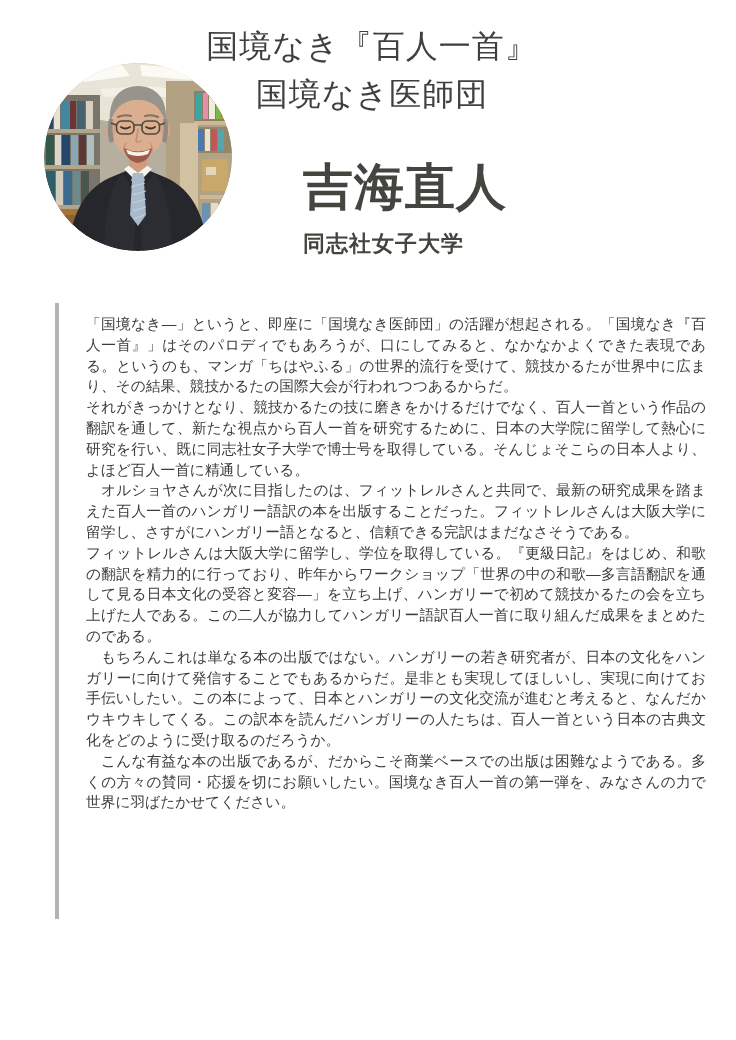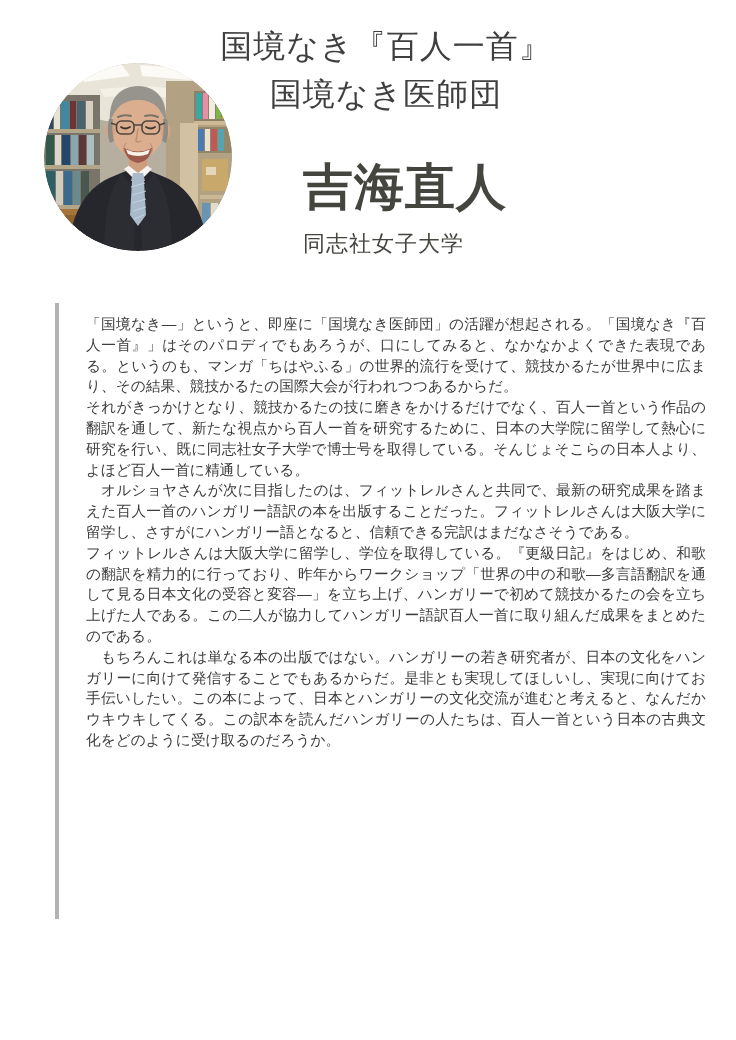--- a/index.html
+++ b/index.html
@@ -20,36 +20,36 @@
     margin:0 auto;
     background:var(--color-background,#fff);
     overflow:hidden;
   }
   
   .avatar{
     position:absolute;left:44px;top:63px;
     width:188px;height:188px;border-radius:50%;overflow:hidden;
   }
   .title-block{
-    position:absolute;left:218px;top:22px;width:336px;
+    position:absolute;left:204px;top:22px;width:336px;
     text-align:center;
     color:var(--color-title,#3f3f3f);
     font-size:32px;line-height:48px;letter-spacing:1px;
     font-weight:400;
   }
   .name-block{
     position:absolute;left:303px;top:133px;
     color:var(--color-name,#45453f);
   }
   .endorser-name{
     font-size:50px;line-height:58px;font-weight:700;letter-spacing:1px;margin-top:25px;
   }
   .endorser-affiliation{
     margin-top:14px;
-    font-size:22px;line-height:28px;font-weight:400;letter-spacing:1px;
+    font-size:22px;line-height:28px;font-weight:700;letter-spacing:1px;
   }
   
   .vertical-rule{
     position:absolute;left:55px;top:303px;
     width:4px;height:616px;
     background:var(--color-divider,#b3b3b3);
   }
   .body-text{
     position:absolute;left:86px;top:314px;width:620px;
     color:var(--color-text,#3c3c3c);
@@ -199,15 +199,16 @@
   </div>
 
   <div class="vertical-rule"></div>
 
   <div class="body-text">
     <p>「国境なき―」というと、即座に「国境なき医師団」の活躍が想起される。「国境なき『百人一首』」はそのパロディでもあろうが、口にしてみると、なかなかよくできた表現である。というのも、マンガ「ちはやふる」の世界的流行を受けて、競技かるたが世界中に広まり、その結果、競技かるたの国際大会が行われつつあるからだ。</p>
     <p>それがきっかけとなり、競技かるたの技に磨きをかけるだけでなく、百人一首という作品の翻訳を通して、新たな視点から百人一首を研究するために、日本の大学院に留学して熱心に研究を行い、既に同志社女子大学で博士号を取得している。そんじょそこらの日本人より、よほど百人一首に精通している。</p>
     <p>　オルショヤさんが次に目指したのは、フィットレルさんと共同で、最新の研究成果を踏まえた百人一首のハンガリー語訳の本を出版することだった。フィットレルさんは大阪大学に留学し、さすがにハンガリー語となると、信頼できる完訳はまだなさそうである。</p>
     <p>フィットレルさんは大阪大学に留学し、学位を取得している。『更級日記』をはじめ、和歌の翻訳を精力的に行っており、昨年からワークショップ「世界の中の和歌―多言語翻訳を通して見る日本文化の受容と変容―」を立ち上げ、ハンガリーで初めて競技かるたの会を立ち上げた人である。この二人が協力してハンガリー語訳百人一首に取り組んだ成果をまとめたのである。</p>
     <p>　もちろんこれは単なる本の出版ではない。ハンガリーの若き研究者が、日本の文化をハンガリーに向けて発信することでもあるからだ。是非とも実現してほしいし、実現に向けてお手伝いしたい。この本によって、日本とハンガリーの文化交流が進むと考えると、なんだかウキウキしてくる。この訳本を読んだハンガリーの人たちは、百人一首という日本の古典文化をどのように受け取るのだろうか。</p>
+    <p>　こんな有益な本の出版であるが、だからこそ商業ベースでの出版は困難なようである。多くの方々の賛同・応援を切にお願いしたい。国境なき百人一首の第一弾を、みなさんの力で世界に羽ばたかせてください。</p>
   </div>
 
 </div>
 
 </body></html>

